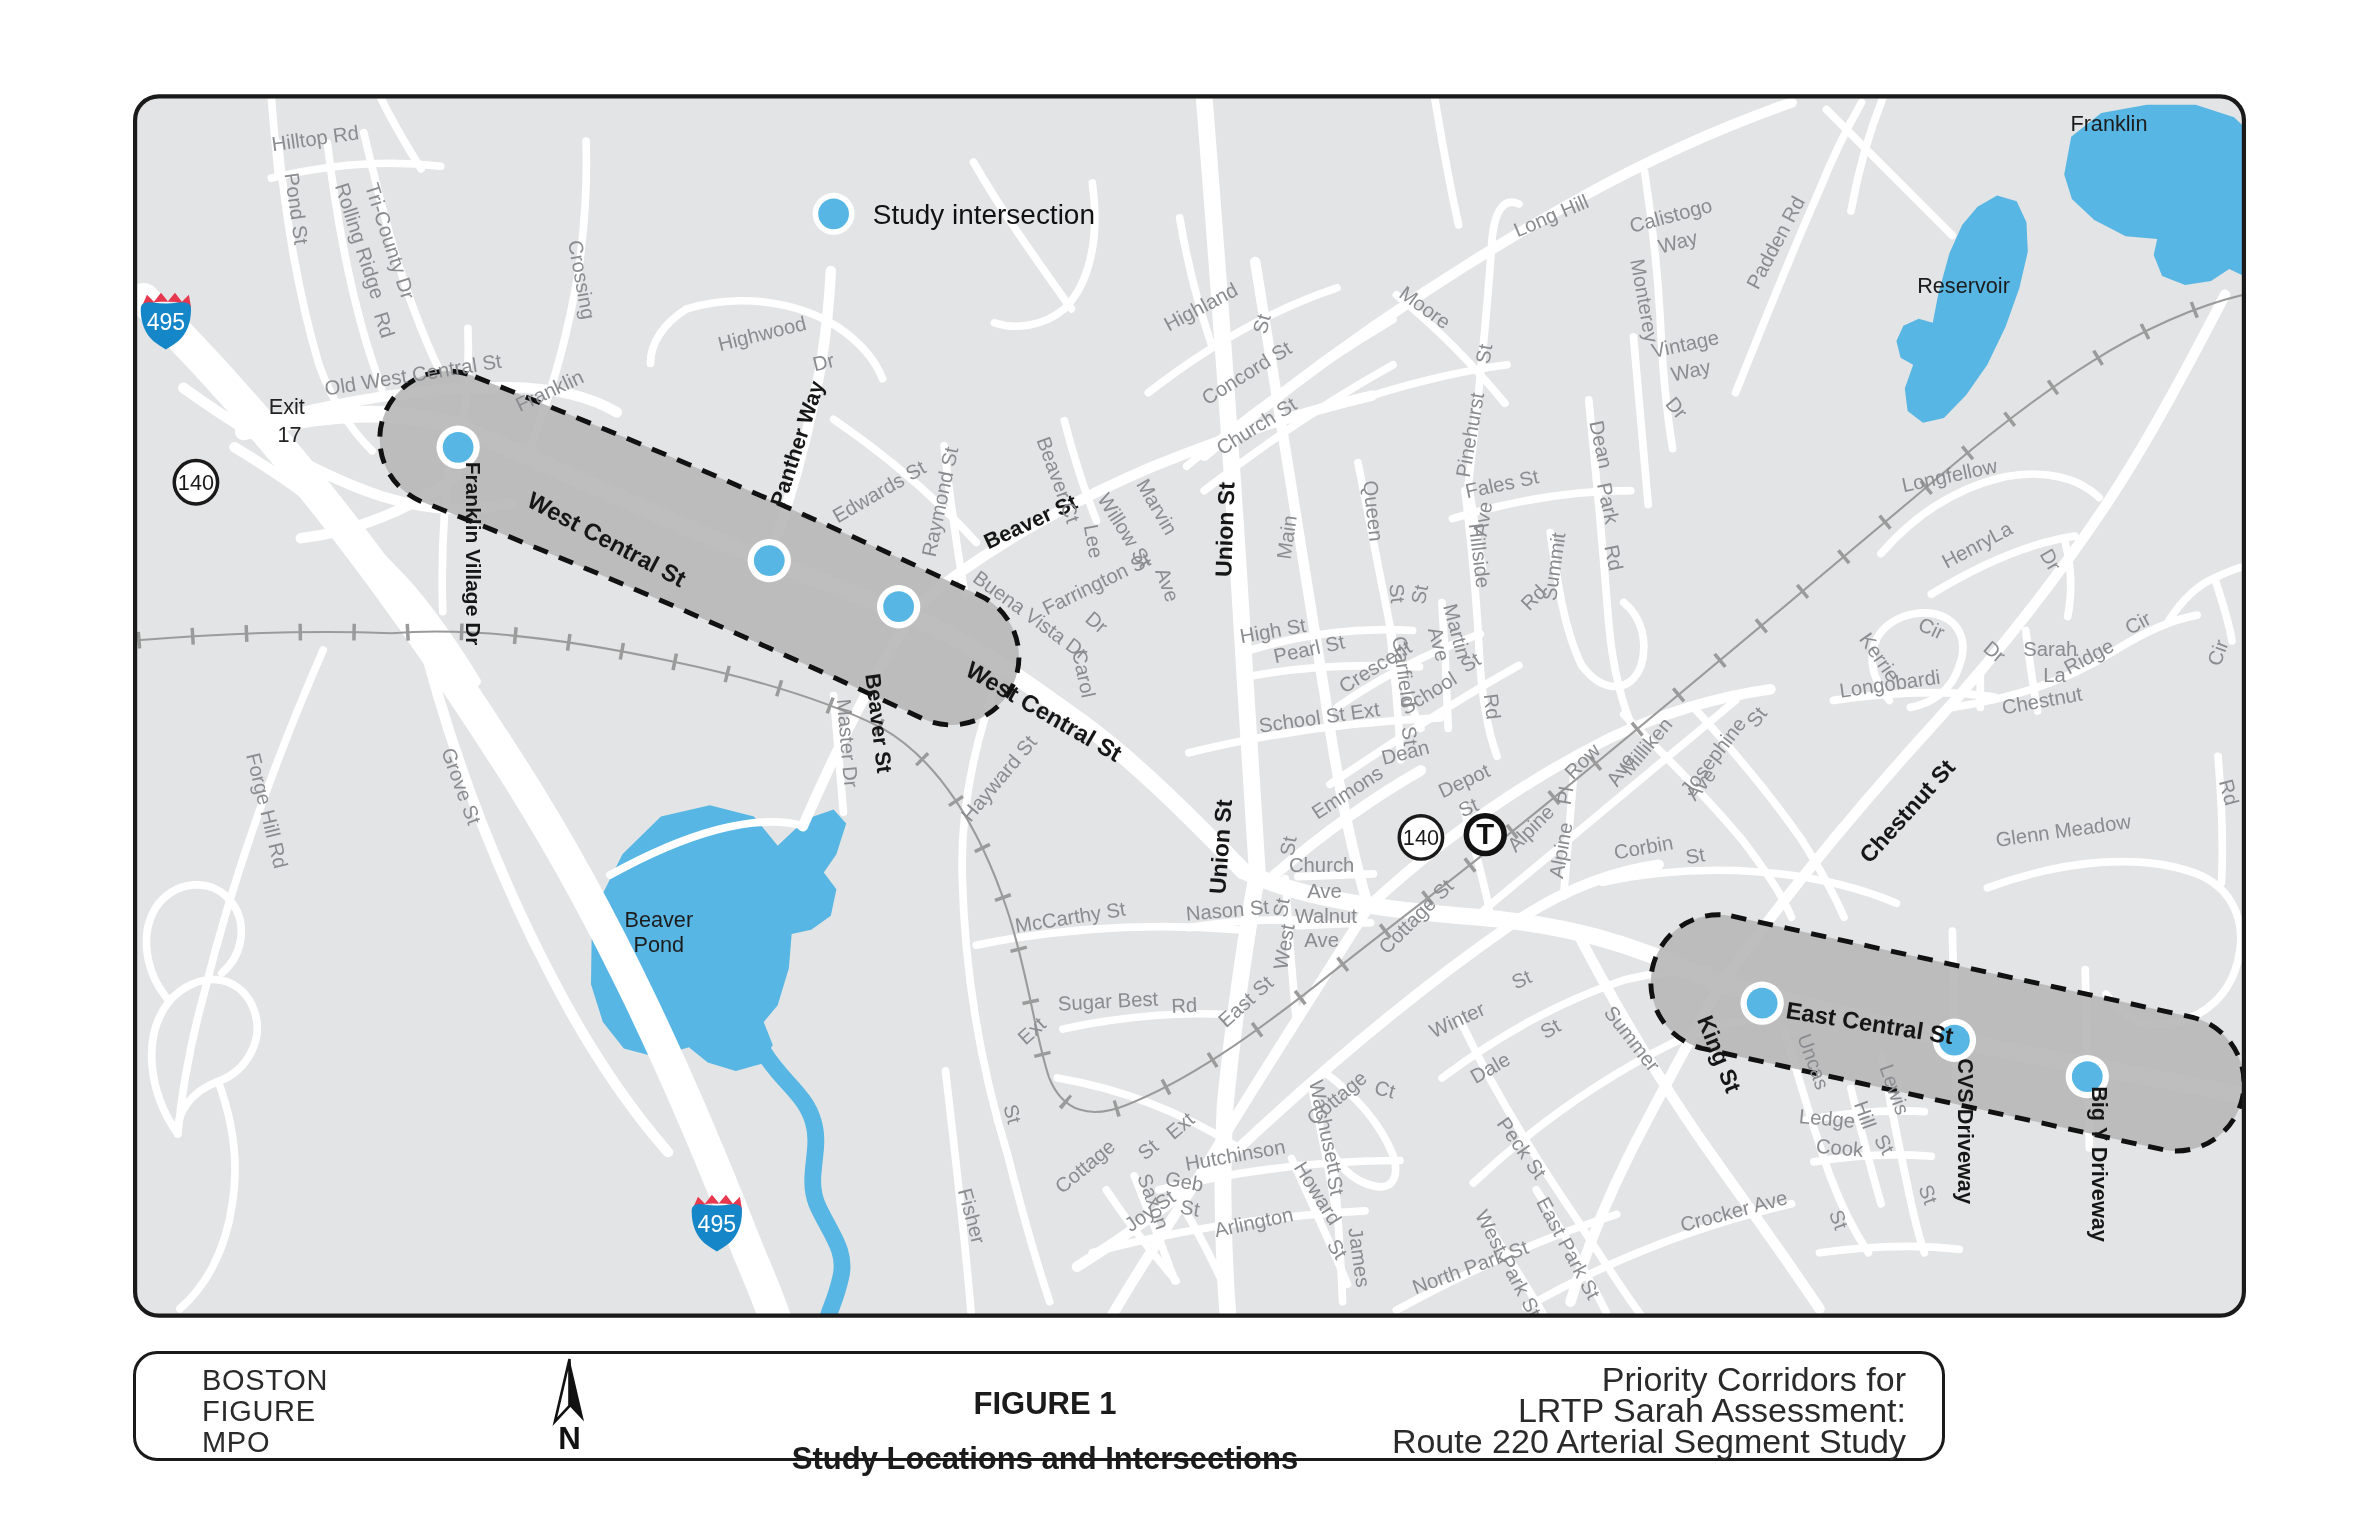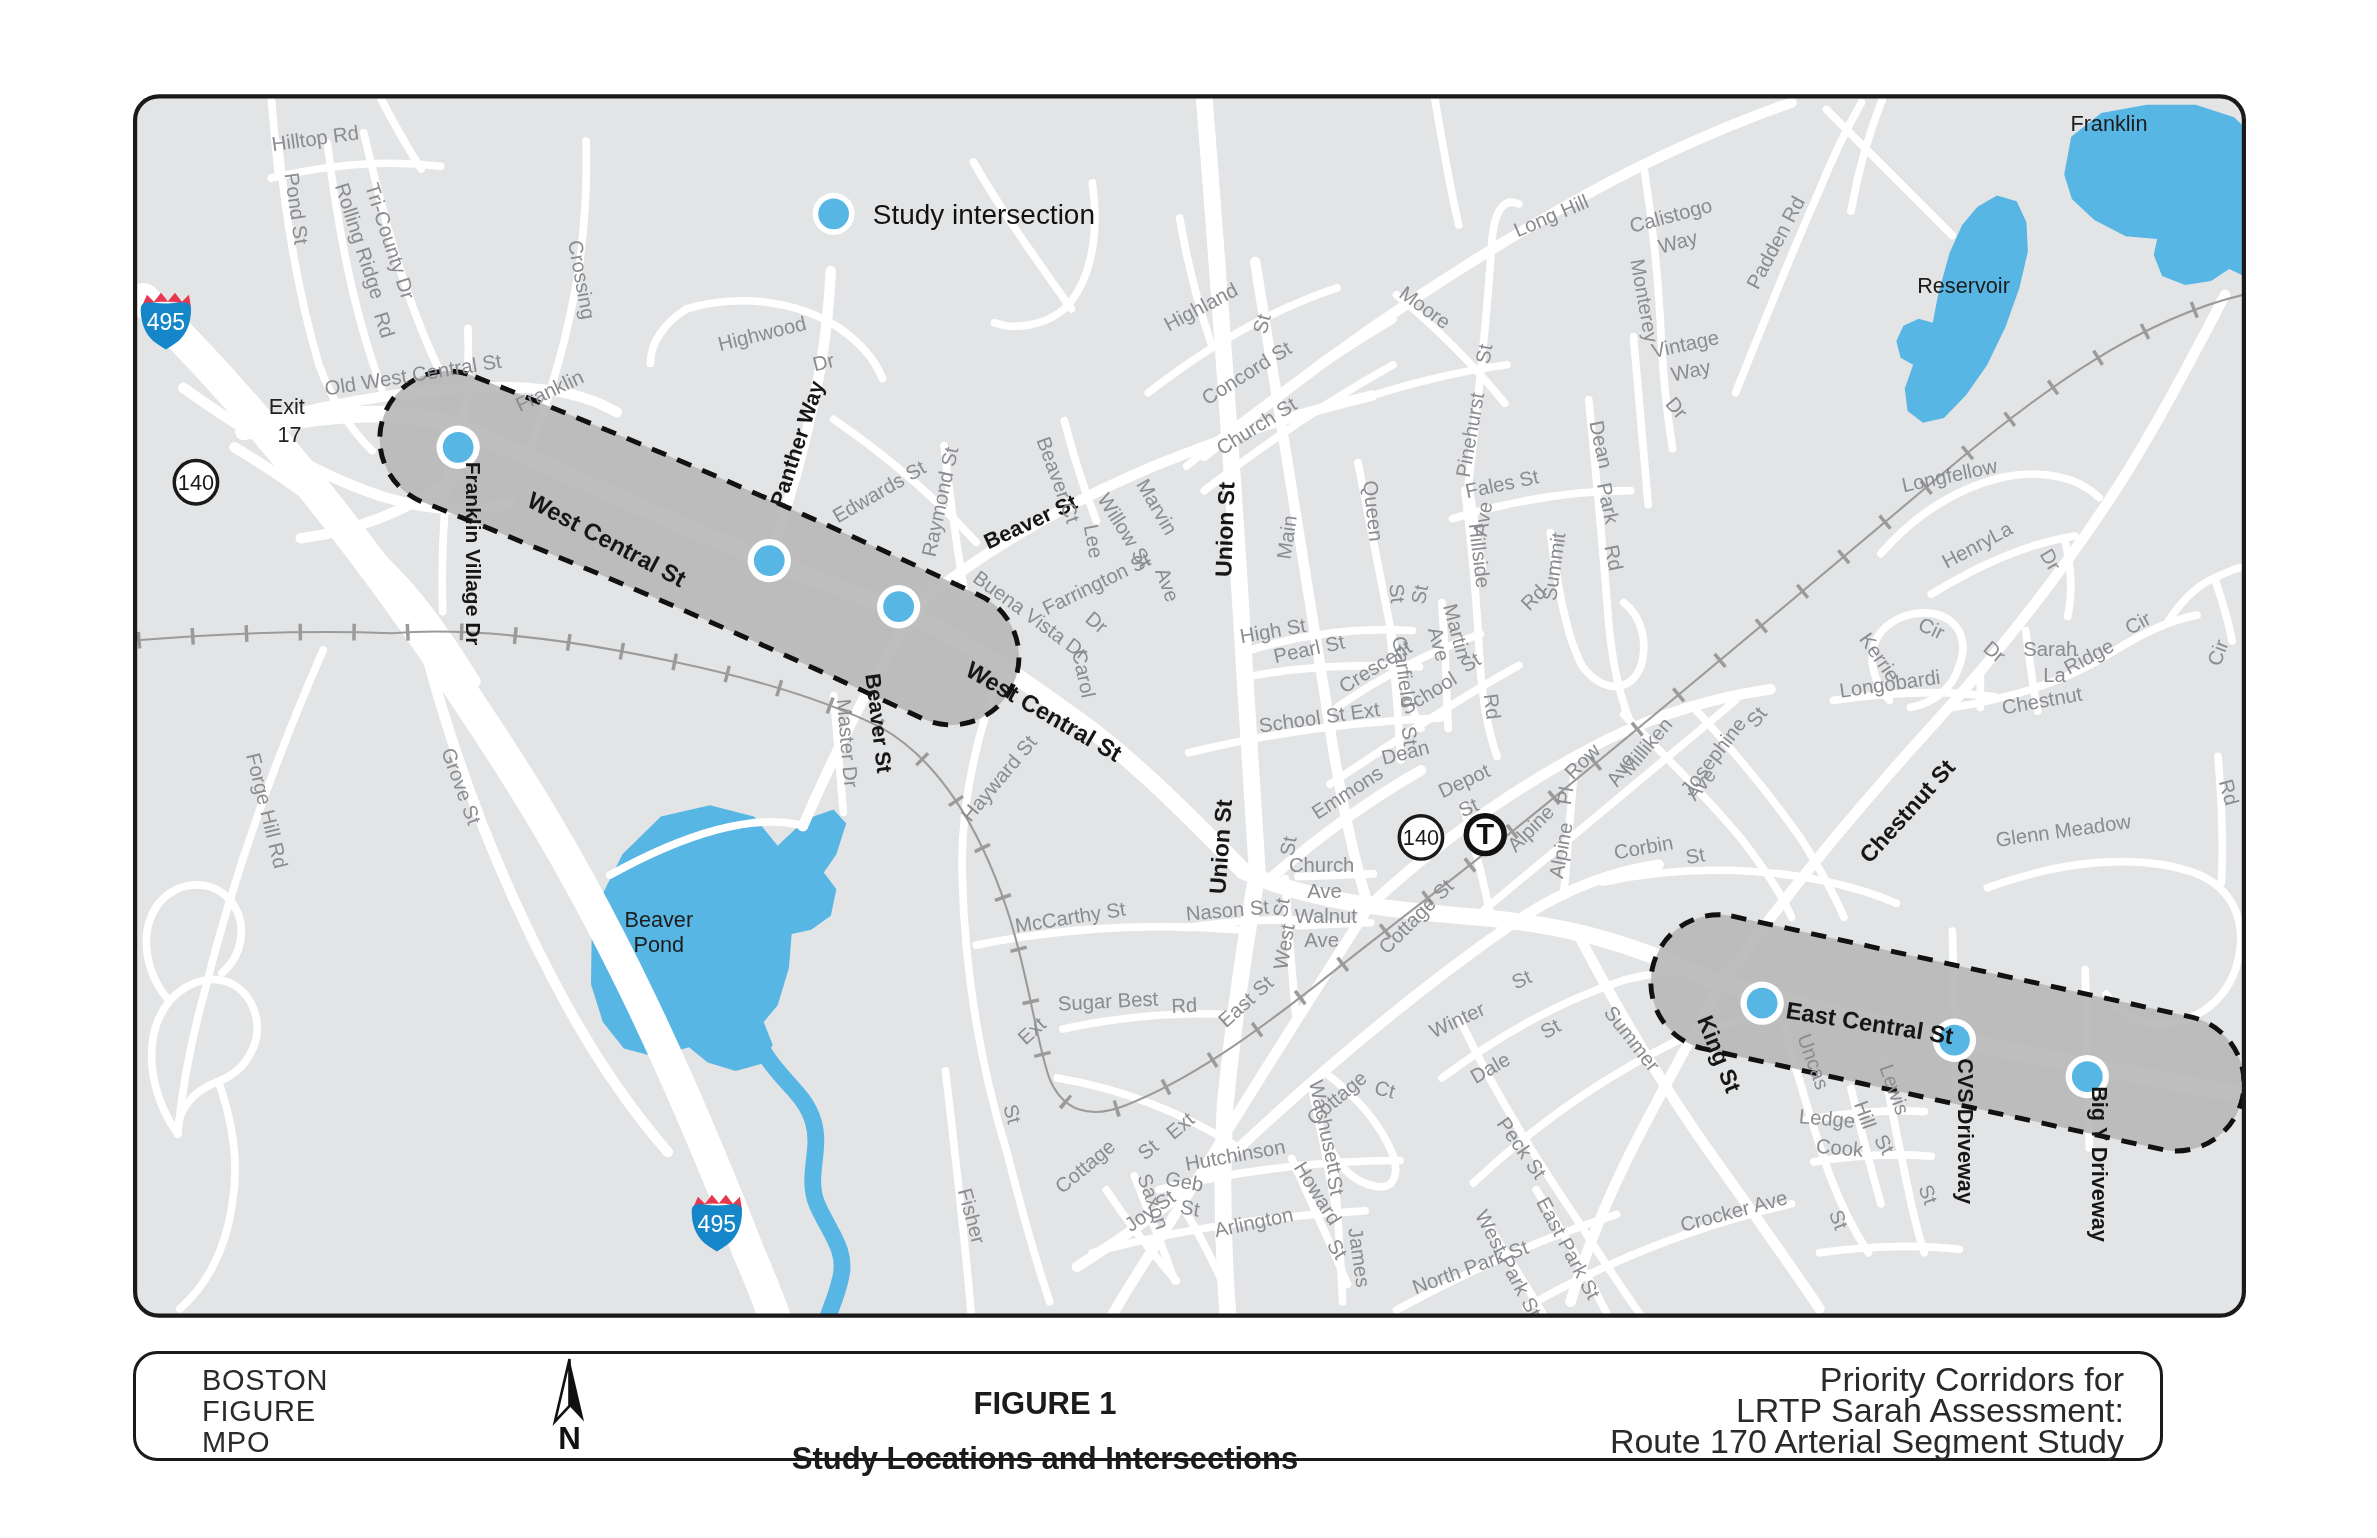--- a/index.html
+++ b/index.html
@@ -13,21 +13,21 @@
   .legend-label{fill:#111111;font-size:40px;font-weight:400;}
   .r1{stroke:#ffffff;stroke-width:46;fill:none;stroke-linecap:round;stroke-linejoin:round;}
   .r2{stroke:#ffffff;stroke-width:24;fill:none;stroke-linecap:round;stroke-linejoin:round;}
   .r3{stroke:#ffffff;stroke-width:15;fill:none;stroke-linecap:round;stroke-linejoin:round;}
   .r4{stroke:#ffffff;stroke-width:11;fill:none;stroke-linecap:round;stroke-linejoin:round;}
   .rail-line{stroke:#9b9b9b;stroke-width:3;fill:none;}
   .rail-ticks{stroke:#9b9b9b;stroke-width:24;fill:none;stroke-dasharray:5 72;}
   .water{fill:#57b6e3;stroke:none;}
   .stream{stroke:#57b6e3;stroke-width:24;fill:none;stroke-linecap:round;}
   .corridor{fill:#b8b9ba;fill-opacity:0.92;stroke:#111111;stroke-width:7;stroke-dasharray:22 17;}
-  .footer-box{position:absolute;left:133px;top:1351px;width:2030px;height:110px;
+  .footer-box{position:absolute;left:133px;top:1351px;width:1812px;height:110px;
               border:3.5px solid #1a1a1a;border-radius:24px;background:#ffffff;box-sizing:border-box;}
   .org-block{position:absolute;left:66px;top:11.2px;font-size:29px;line-height:31px;
              letter-spacing:0.7px;color:#2a2a2a;font-weight:500;}
   .caption-block{position:absolute;left:909px;top:32px;transform:translateX(-50%);
                  text-align:center;color:#1b1b1b;}
   .caption-title{font-size:31px;font-weight:700;}
   .caption-sub{font-size:31px;font-weight:700;margin-top:19px;}
   .proj-block{position:absolute;right:36px;top:9.8px;text-align:right;
               font-size:34px;line-height:31px;color:#2a2a2a;}
   .north-wrap{position:absolute;left:402px;top:2.8px;}
@@ -425,18 +425,18 @@
     </div>
 
     <div class="caption-block">
       <div class="caption-title">FIGURE 1</div>
       <div class="caption-sub">Study Locations and Intersections</div>
     </div>
 
     <div class="proj-block">
       <div>Priority Corridors for</div>
       <div>LRTP Sarah Assessment:</div>
-      <div>Route 170 Arterial Segment Study</div>
+      <div>Route 220 Arterial Segment Study</div>
     </div>
   </div>
 
 </div>
 
 
 </body></html>

